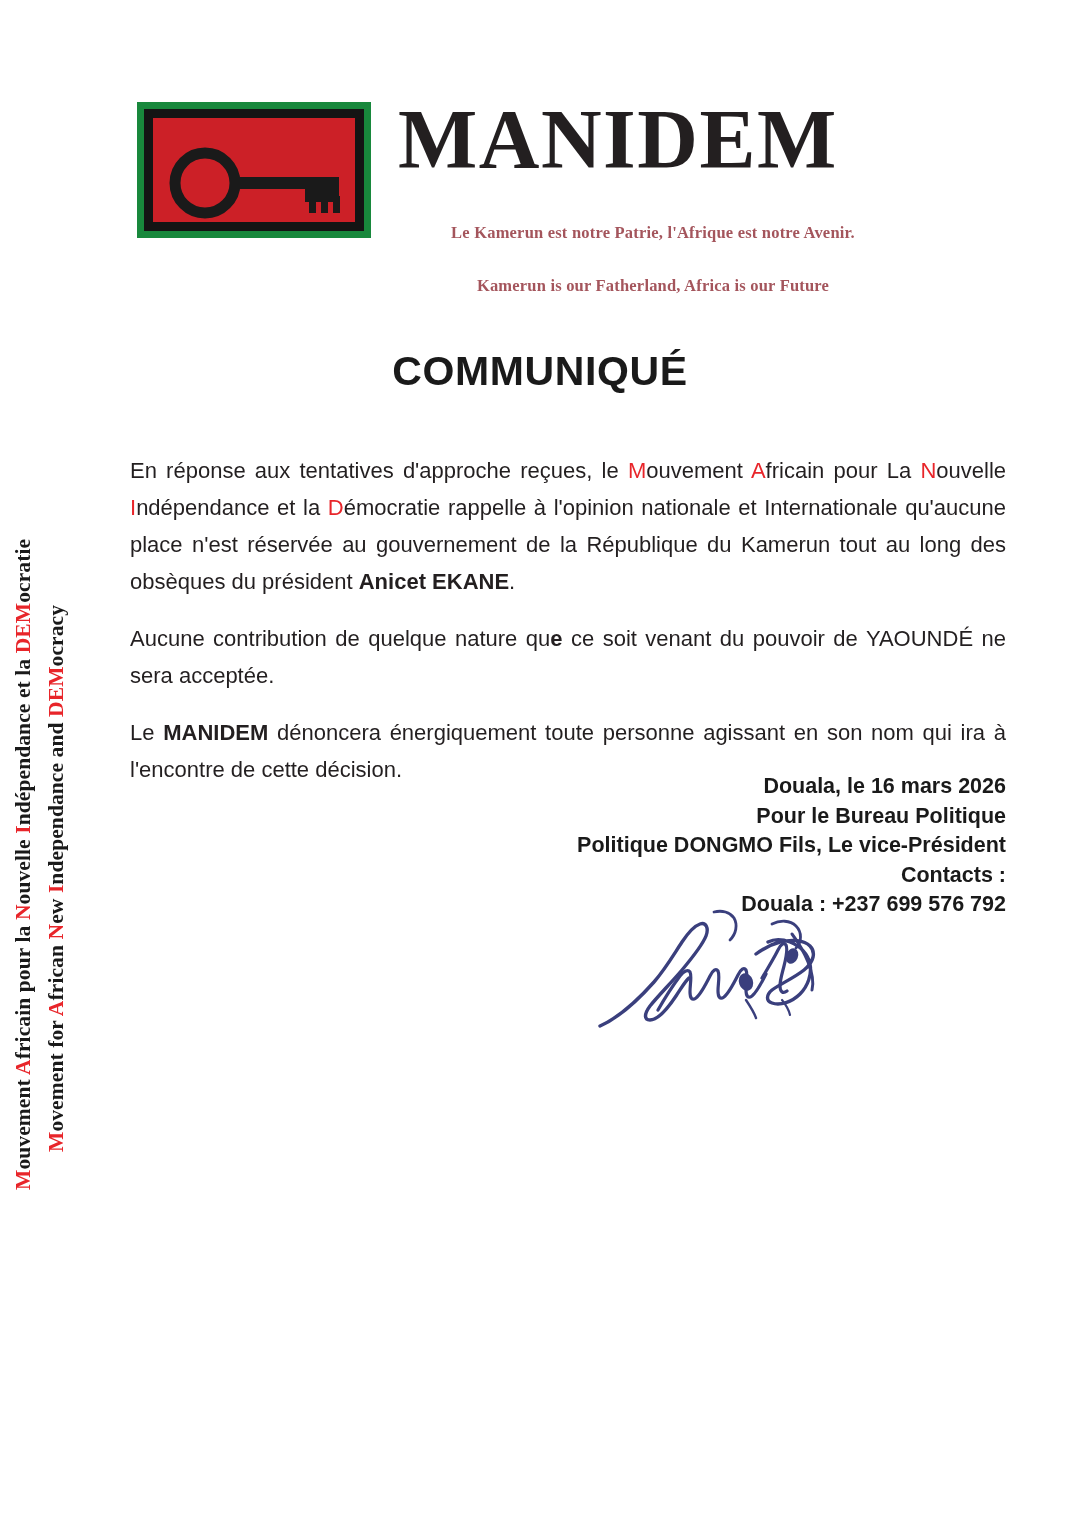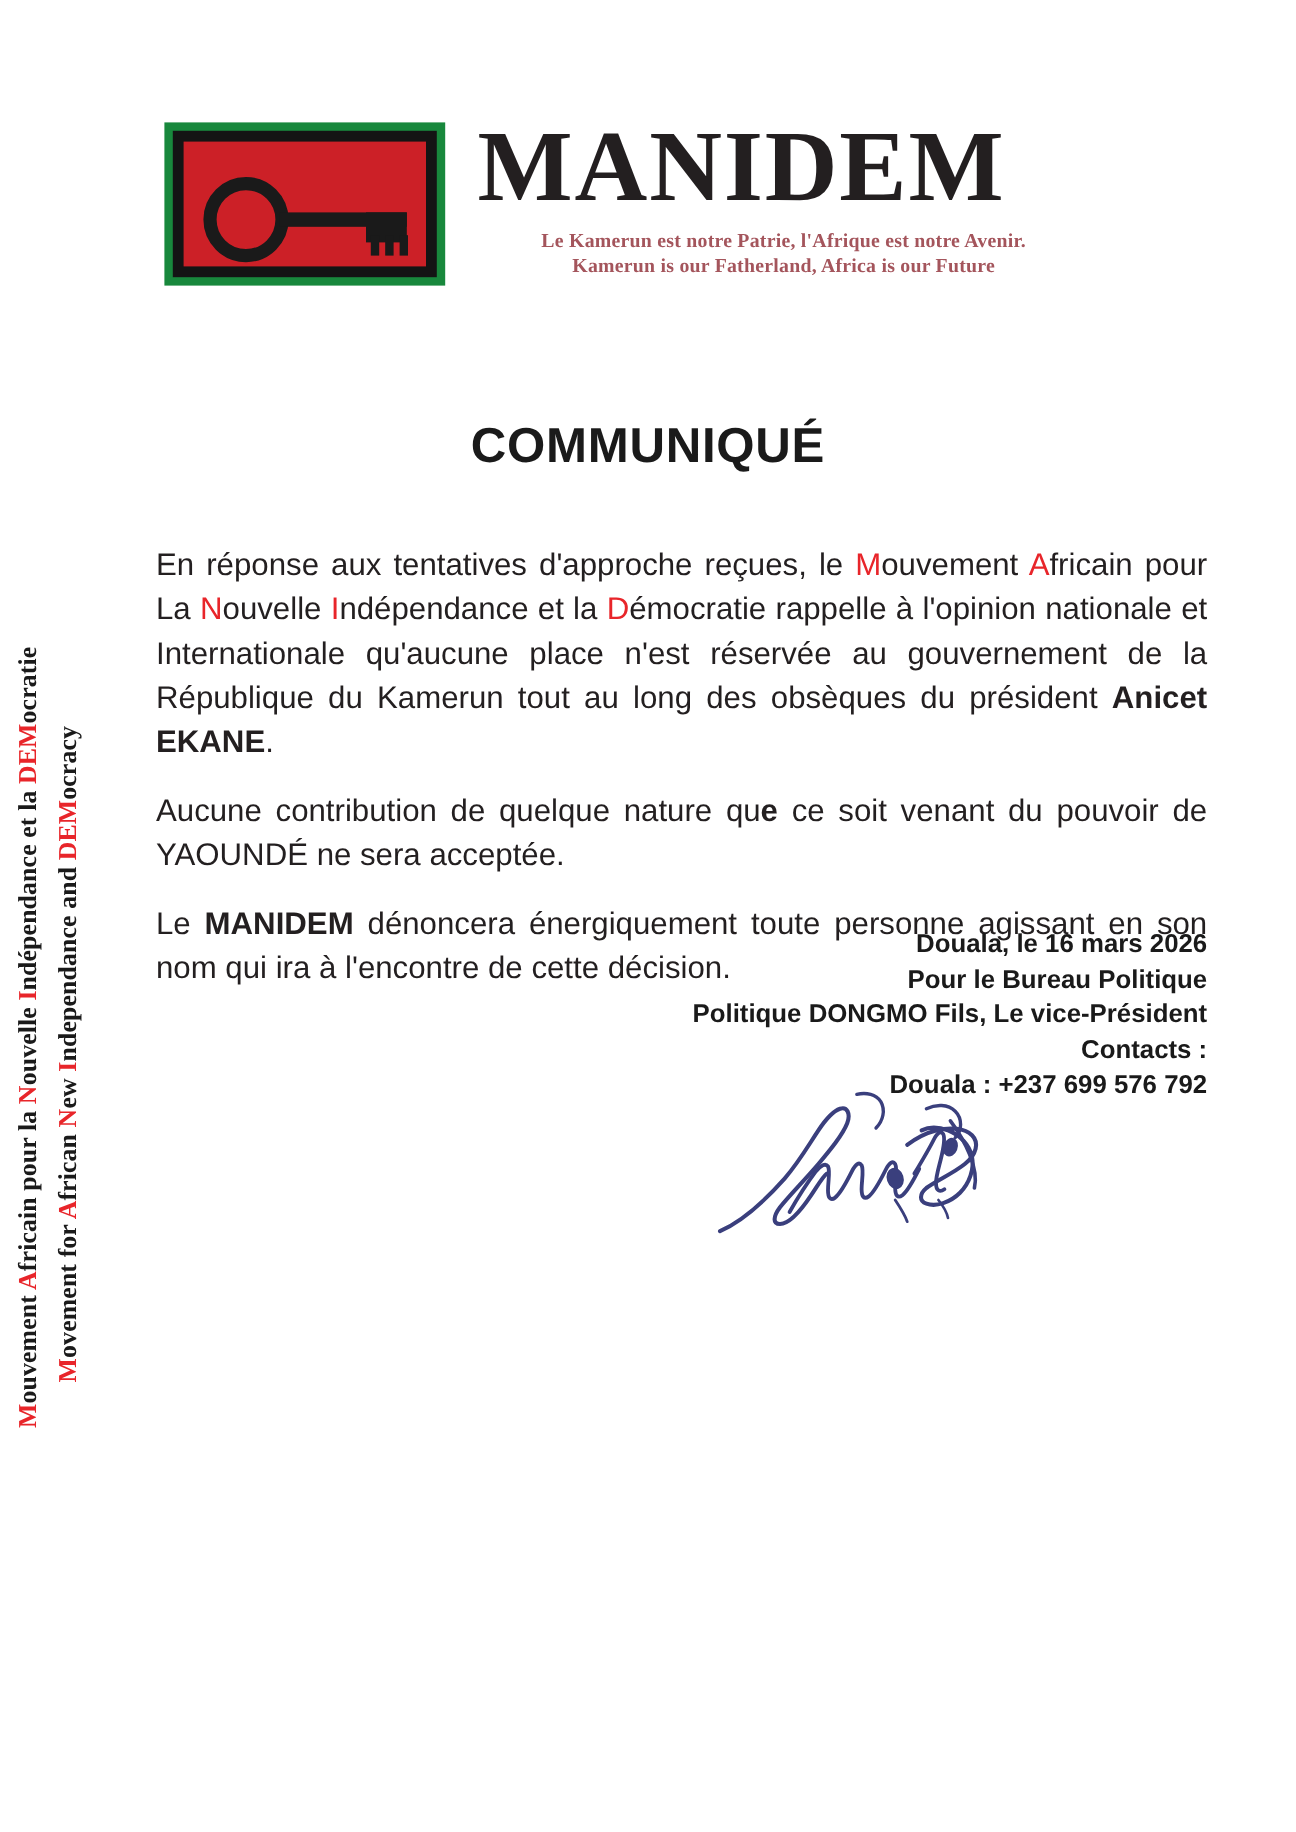--- a/index.html
+++ b/index.html
@@ -117,20 +117,21 @@
     text-align: center;
   }
   #tagline .tl {
     font-family: "Liberation Serif", serif;
     font-weight: bold;
     font-size: 16.5px;
     line-height: 21px;
     color: #a4555c;
     white-space: nowrap;
     letter-spacing: 0.2px;
+    margin-top: 32px;
   }
 
   
   #doc-title {
     position: absolute;
     left: 0;
     top: 348px;
     width: 1080px;
     text-align: center;
     font-size: 41px;
@@ -140,21 +141,21 @@
   }
 
   #body-copy {
     position: absolute;
     left: 130px;
     top: 452px;
     width: 876px;
   }
   #body-copy p {
     margin: 0 0 20px 0;
-    font-size: 26px;
+    font-size: 22px;
     line-height: 37px;
     text-align: justify;
     text-justify: inter-word;
     color: #231f20;
   }
   #body-copy p:last-child { margin-bottom: 14px; }
   #body-copy b { font-weight: bold; }
 
   
   #signoff {

